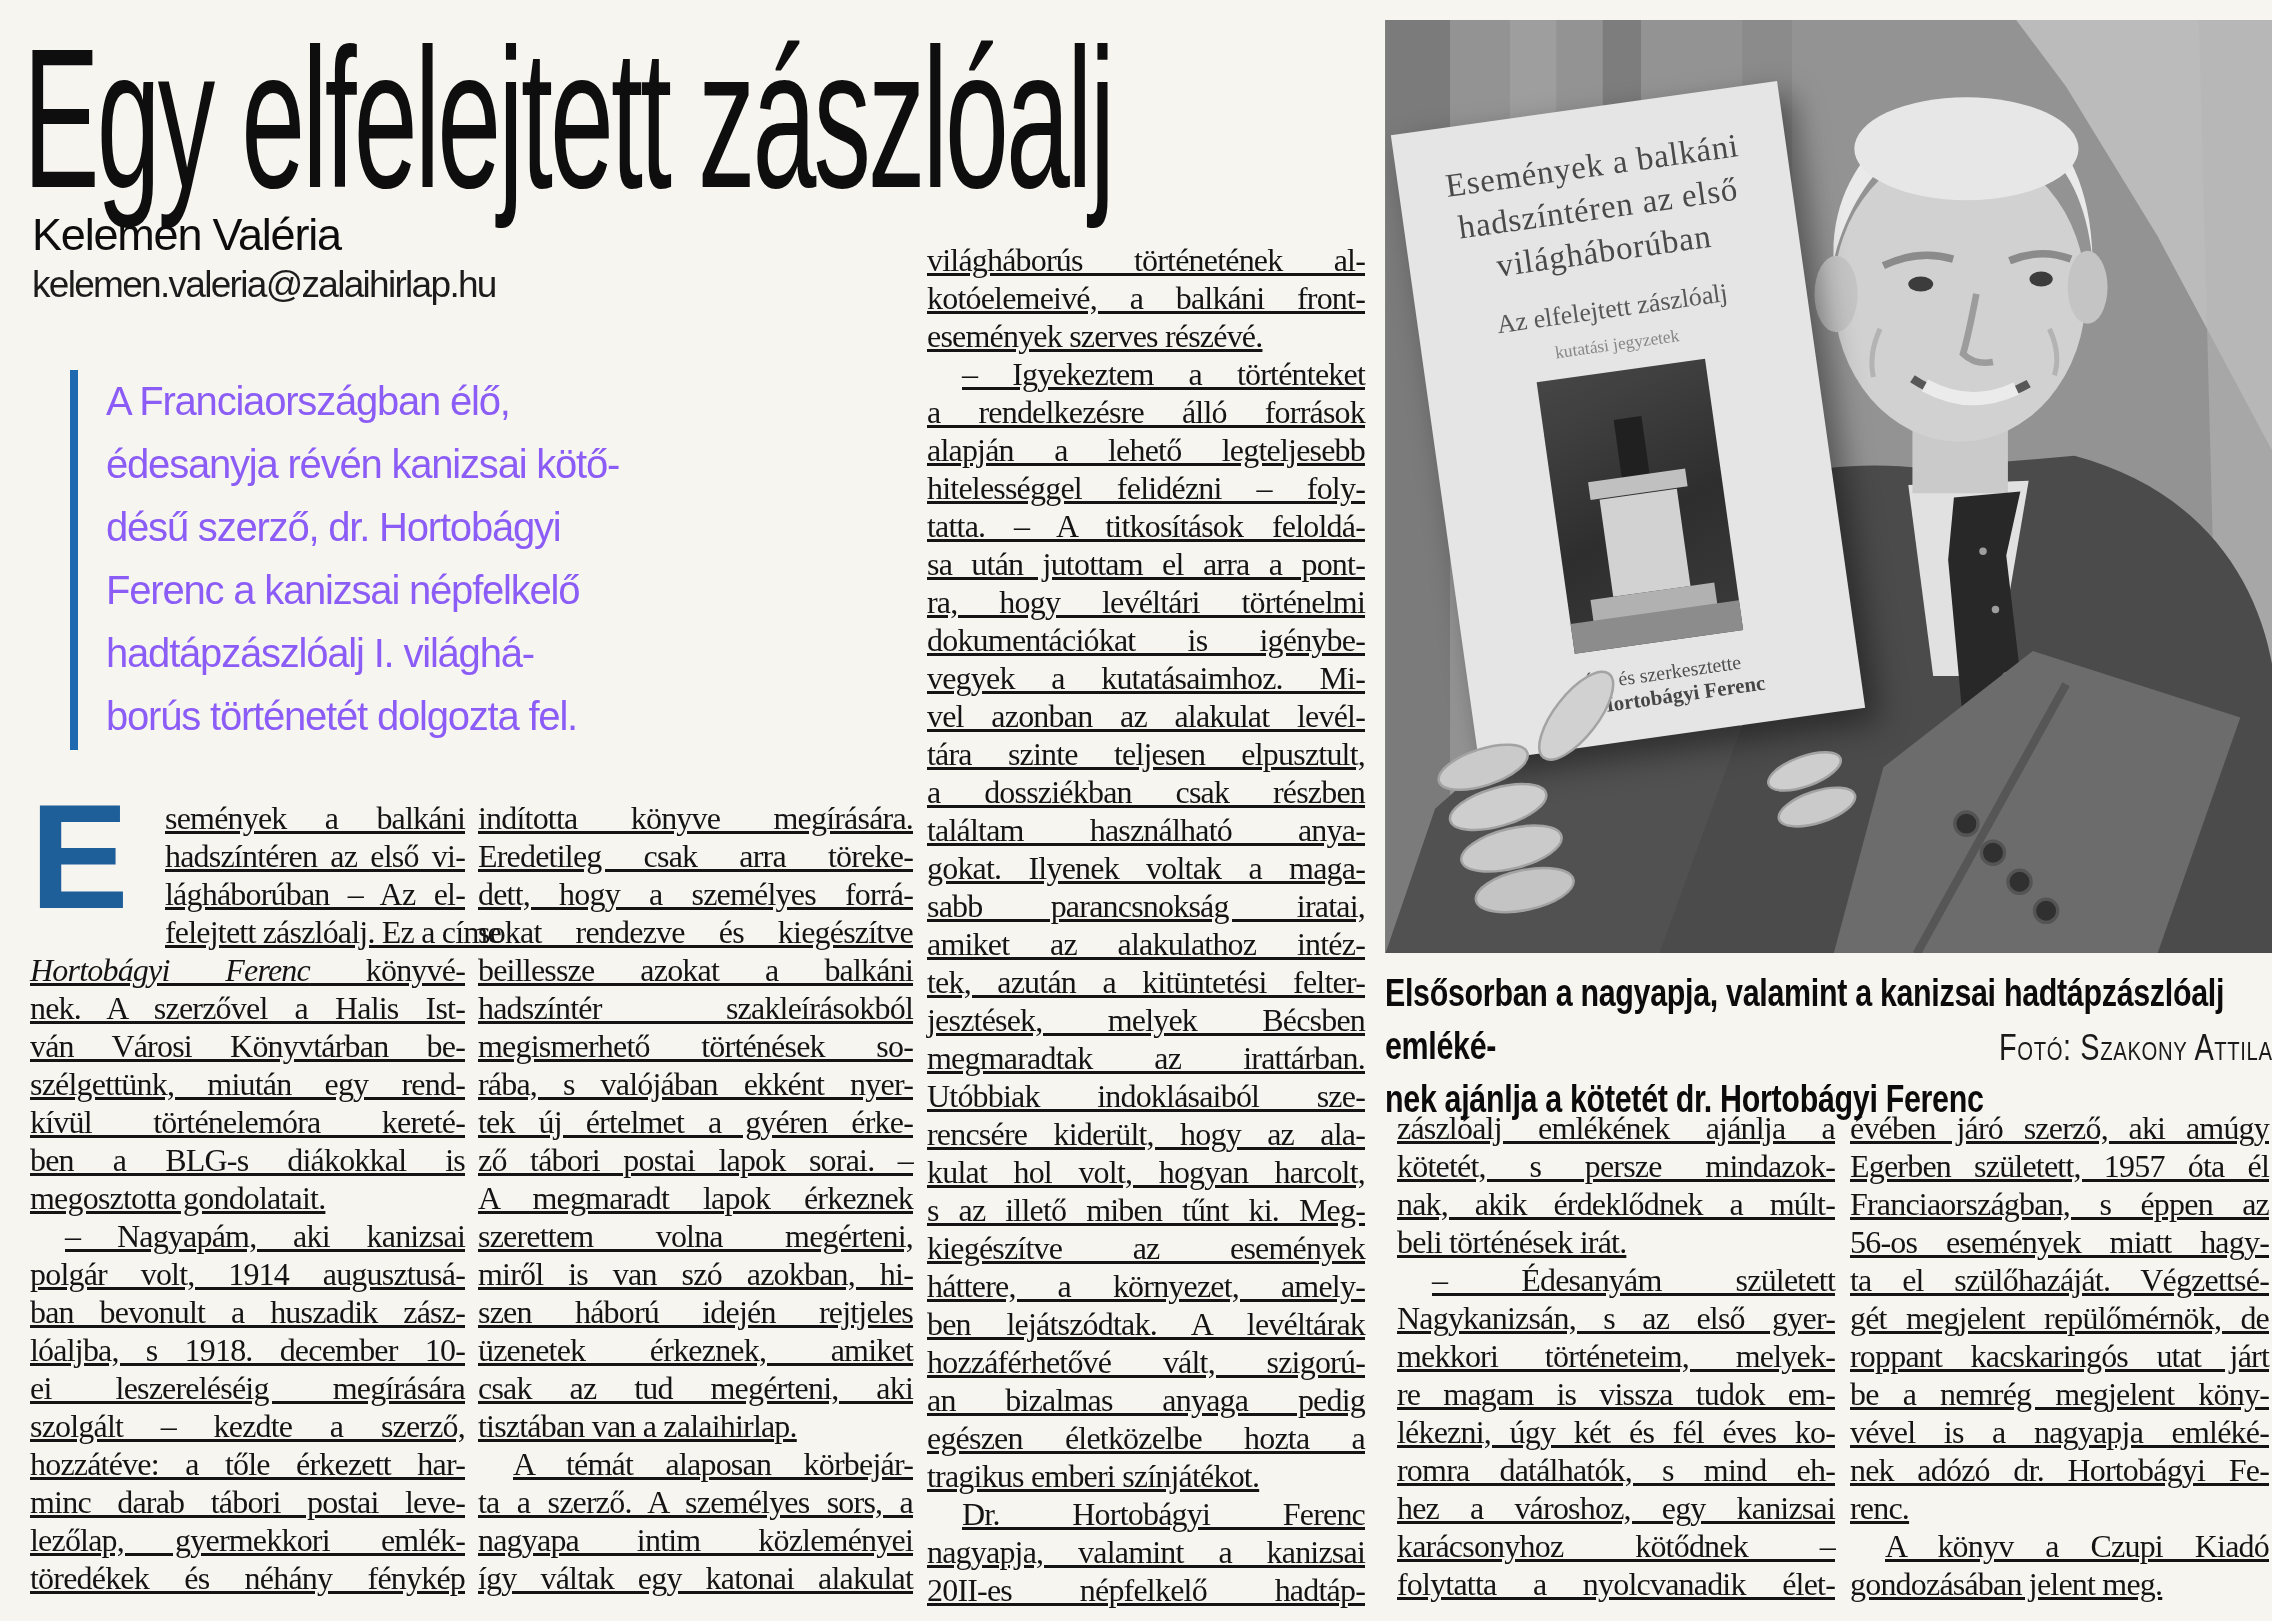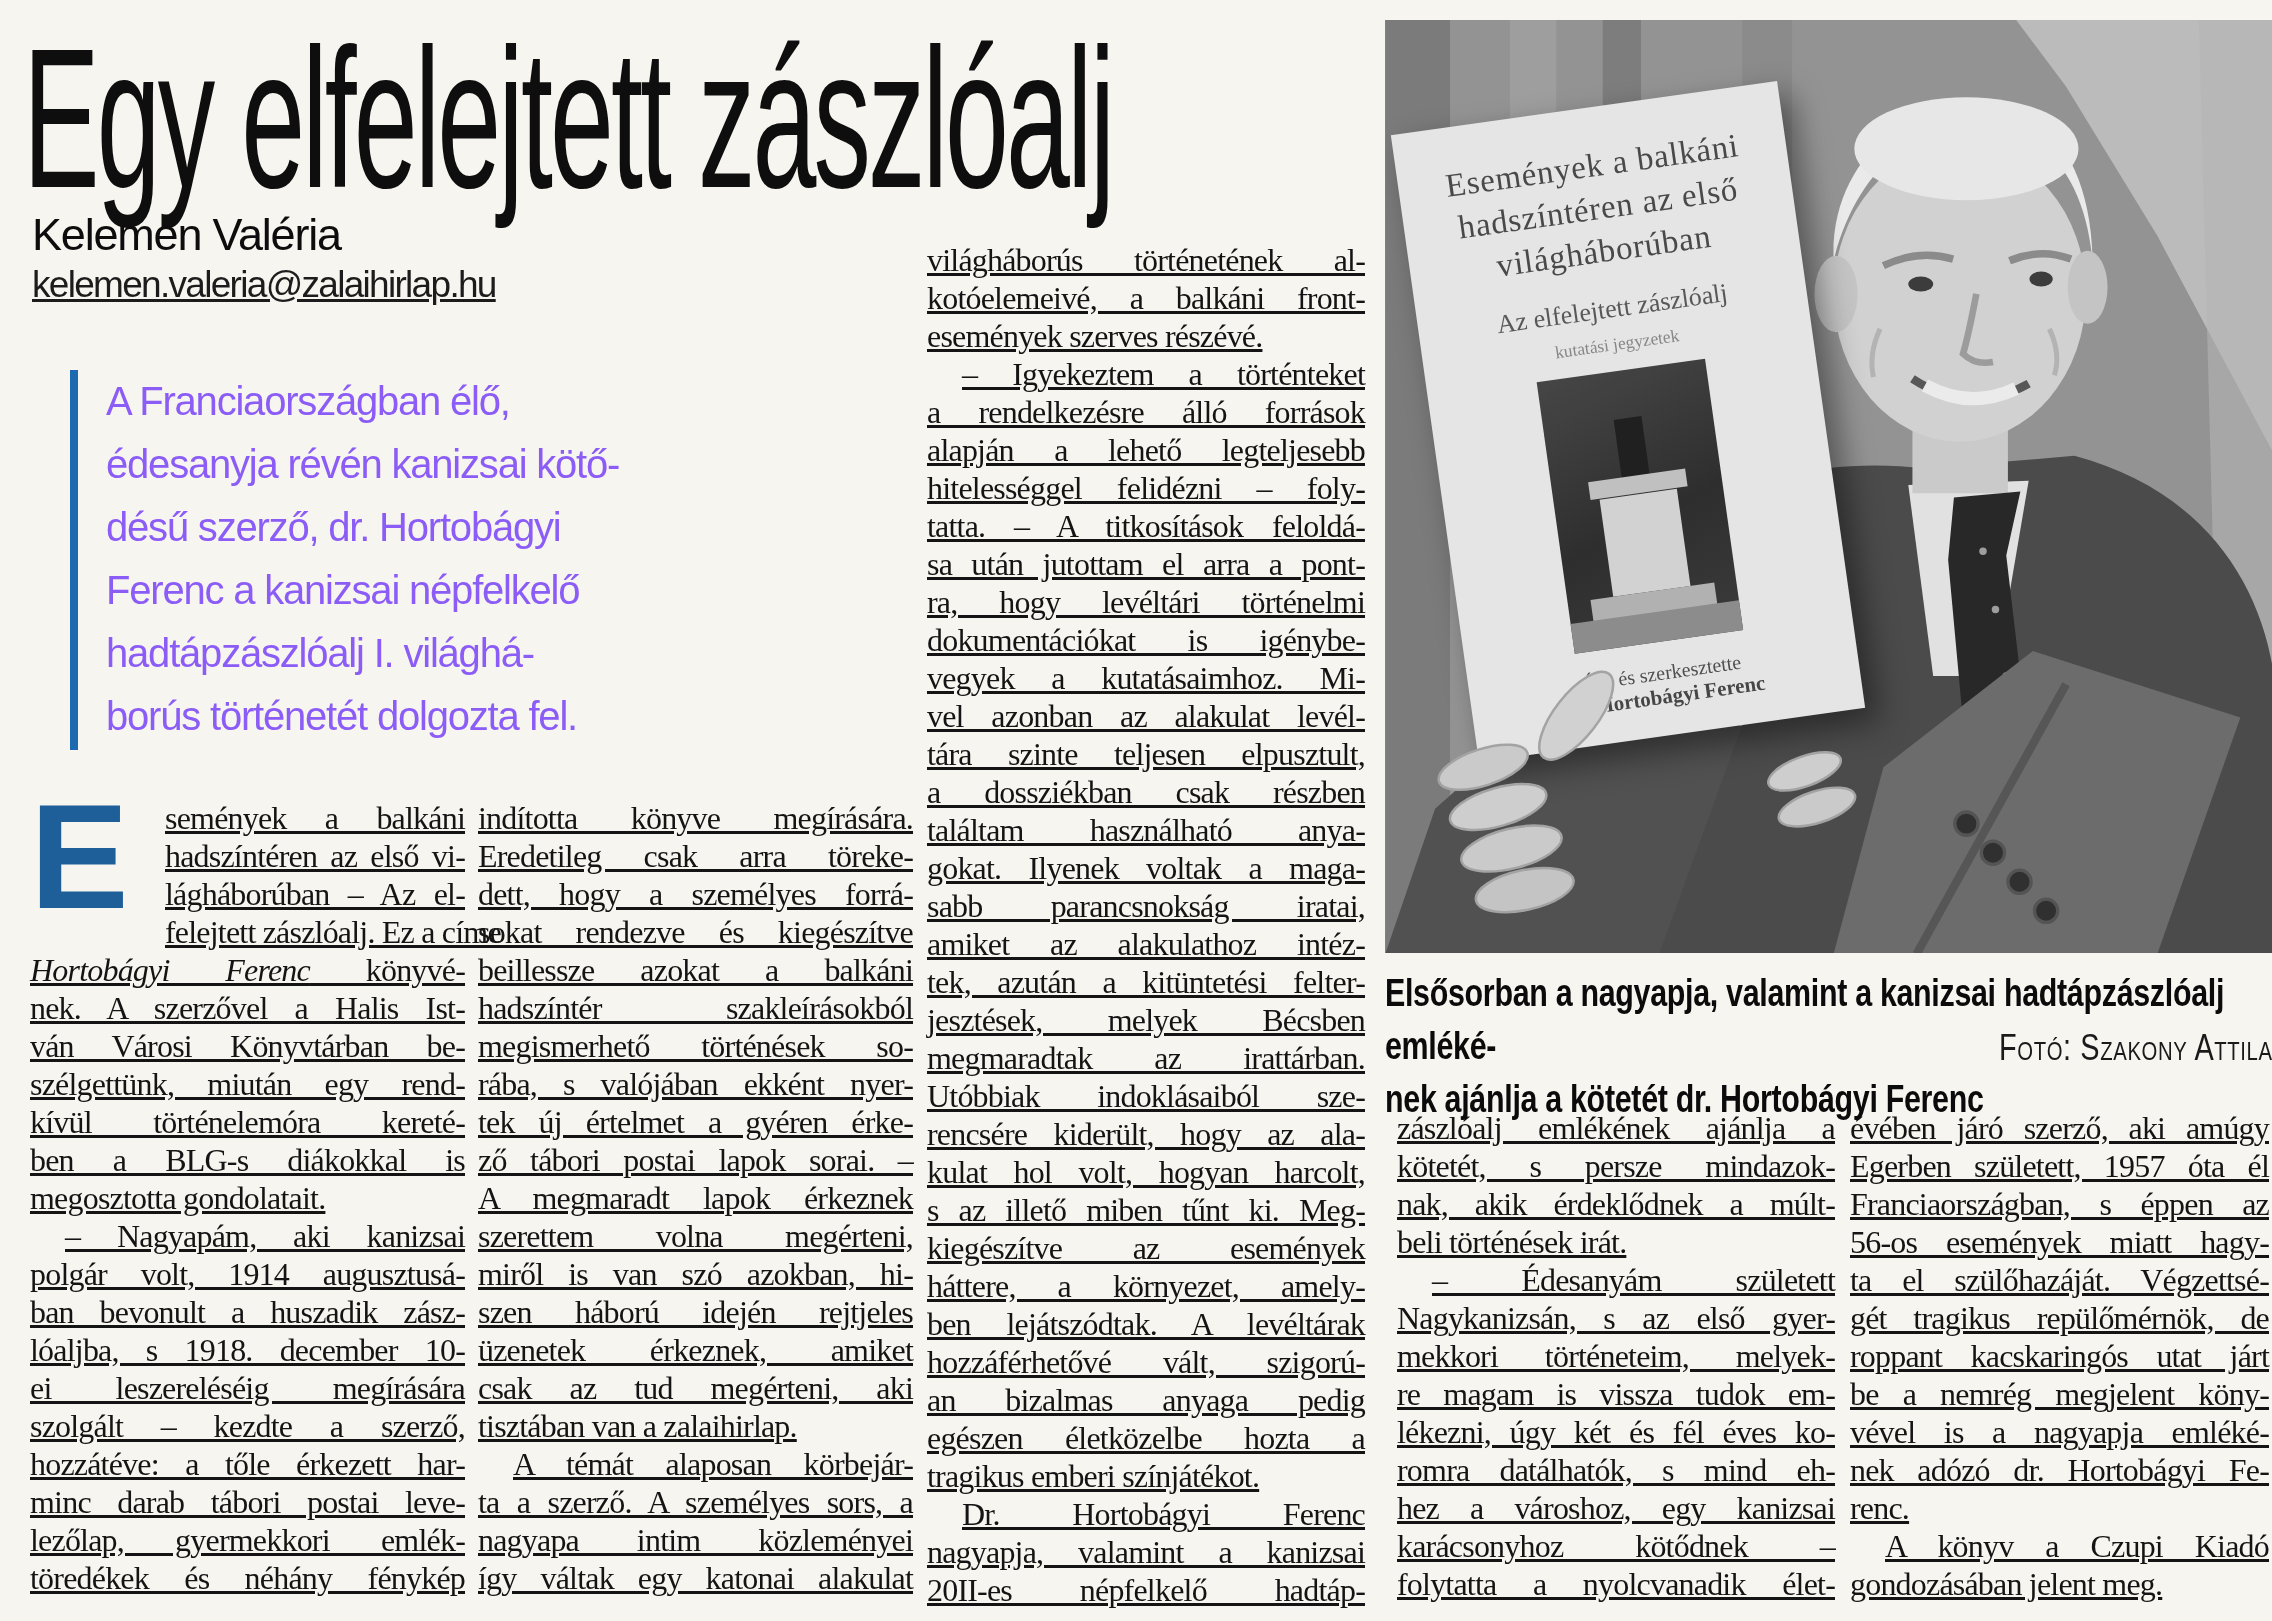--- a/index.html
+++ b/index.html
@@ -19,21 +19,21 @@
     transform:scaleX(0.58);transform-origin:0 0;white-space:nowrap;line-height:1.05;
   }
   .byline{
     left:32px;top:209px;
     font-family:"Liberation Sans", sans-serif;
     font-size:45px;font-weight:400;letter-spacing:-1.2px;color:#0d0d0d;
   }
   .email{
     left:32px;top:264px;
     font-family:"Liberation Sans", sans-serif;
-    font-size:37px;font-weight:400;letter-spacing:-1.7px;color:#1c1c1c;text-decoration:underline;
+    font-size:37px;font-weight:400;letter-spacing:-1.7px;color:#1c1c1c;
   }
 
   
   .lead-bar{left:70px;top:370px;width:7.5px;height:380px;background:#1e6ab1;}
   .lead{
     left:106px;top:370px;width:830px;
     font-family:"Liberation Sans", sans-serif;
     font-size:40px;line-height:63px;letter-spacing:-1.2px;color:#8b5cf6;
   }
   .lead div{white-space:nowrap;}
@@ -215,21 +215,21 @@
     <div class="bl">hez a városhoz, egy kanizsai</div>
     <div class="bl">karácsonyhoz kötődnek –</div>
     <div class="bl">folytatta a nyolcvanadik élet-</div>
   </div>
 <div class="col" id="col5">
     <div class="bl">évében járó szerző, aki amúgy</div>
     <div class="bl">Egerben született, 1957 óta él</div>
     <div class="bl">Franciaországban, s éppen az</div>
     <div class="bl">56-os események miatt hagy-</div>
     <div class="bl">ta el szülőhazáját. Végzettsé-</div>
-    <div class="bl">gét tragikus repülőmérnök, de</div>
+    <div class="bl">gét megjelent repülőmérnök, de</div>
     <div class="bl">roppant kacskaringós utat járt</div>
     <div class="bl">be a nemrég megjelent köny-</div>
     <div class="bl">vével is a nagyapja emléké-</div>
     <div class="bl">nek adózó dr. Hortobágyi Fe-</div>
     <div class="bl end">renc.</div>
     <div class="bl ind">A könyv a Czupi Kiadó</div>
     <div class="bl end">gondozásában jelent meg.</div>
   </div>
 
 <div class="abs photo">

